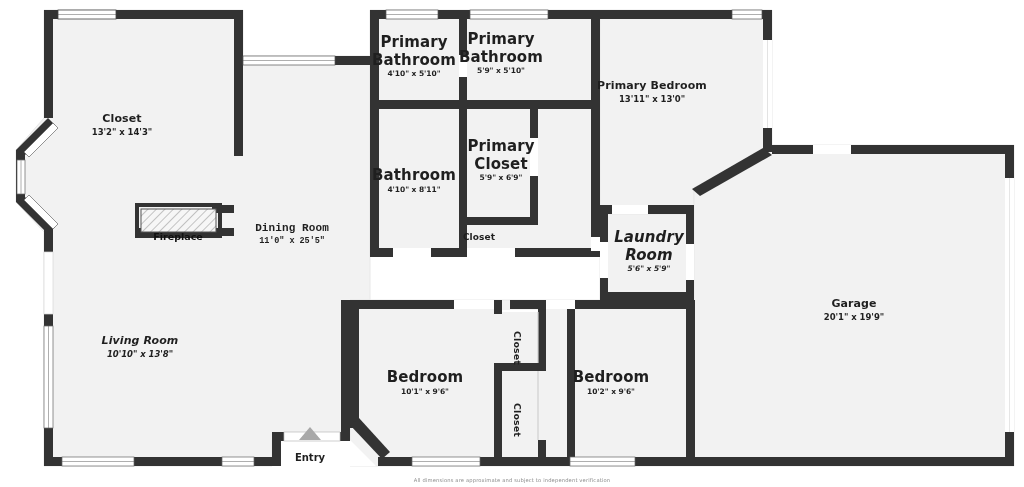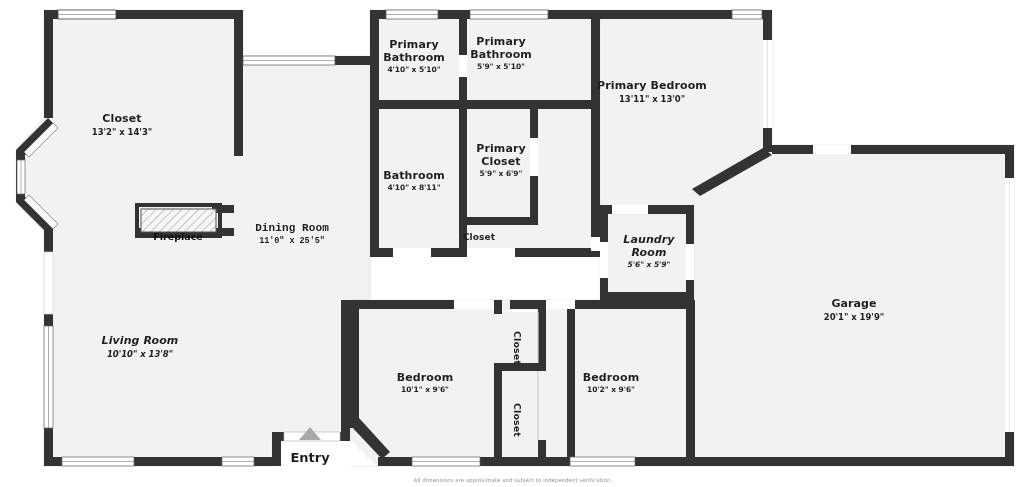--- a/index.html
+++ b/index.html
@@ -42,34 +42,34 @@
     font-size: 11px;
     letter-spacing: 0.1px;
   }
   .room-label .rm-dims {
     display: block;
     font-weight: bold;
     font-size: 8.5px;
     letter-spacing: -0.05px;
     margin-top: 1px;
   }
-  .room-label.small .rm-name { font-size: 11px; }
+  .room-label.small .rm-name { font-size: 15px; }
   .room-label.small .rm-dims { font-size: 7.5px; }
   .room-label.tiny .rm-name { font-size: 9px; }
   .room-label.vertical {
     writing-mode: vertical-rl;
     text-orientation: mixed;
   }
   .room-label.vertical .rm-name {
     font-size: 9.5px;
   }
   .label-entry {
     position: absolute;
     font-weight: bold;
-    font-size: 13px;
+    font-size: 10px;
     color: #1f1f1f;
     transform: translate(-50%, -50%);
     white-space: nowrap;
   }
   .label-fireplace {
     position: absolute;
     font-weight: bold;
     font-size: 9.5px;
     color: #111111;
     transform: translate(-50%, -50%);

